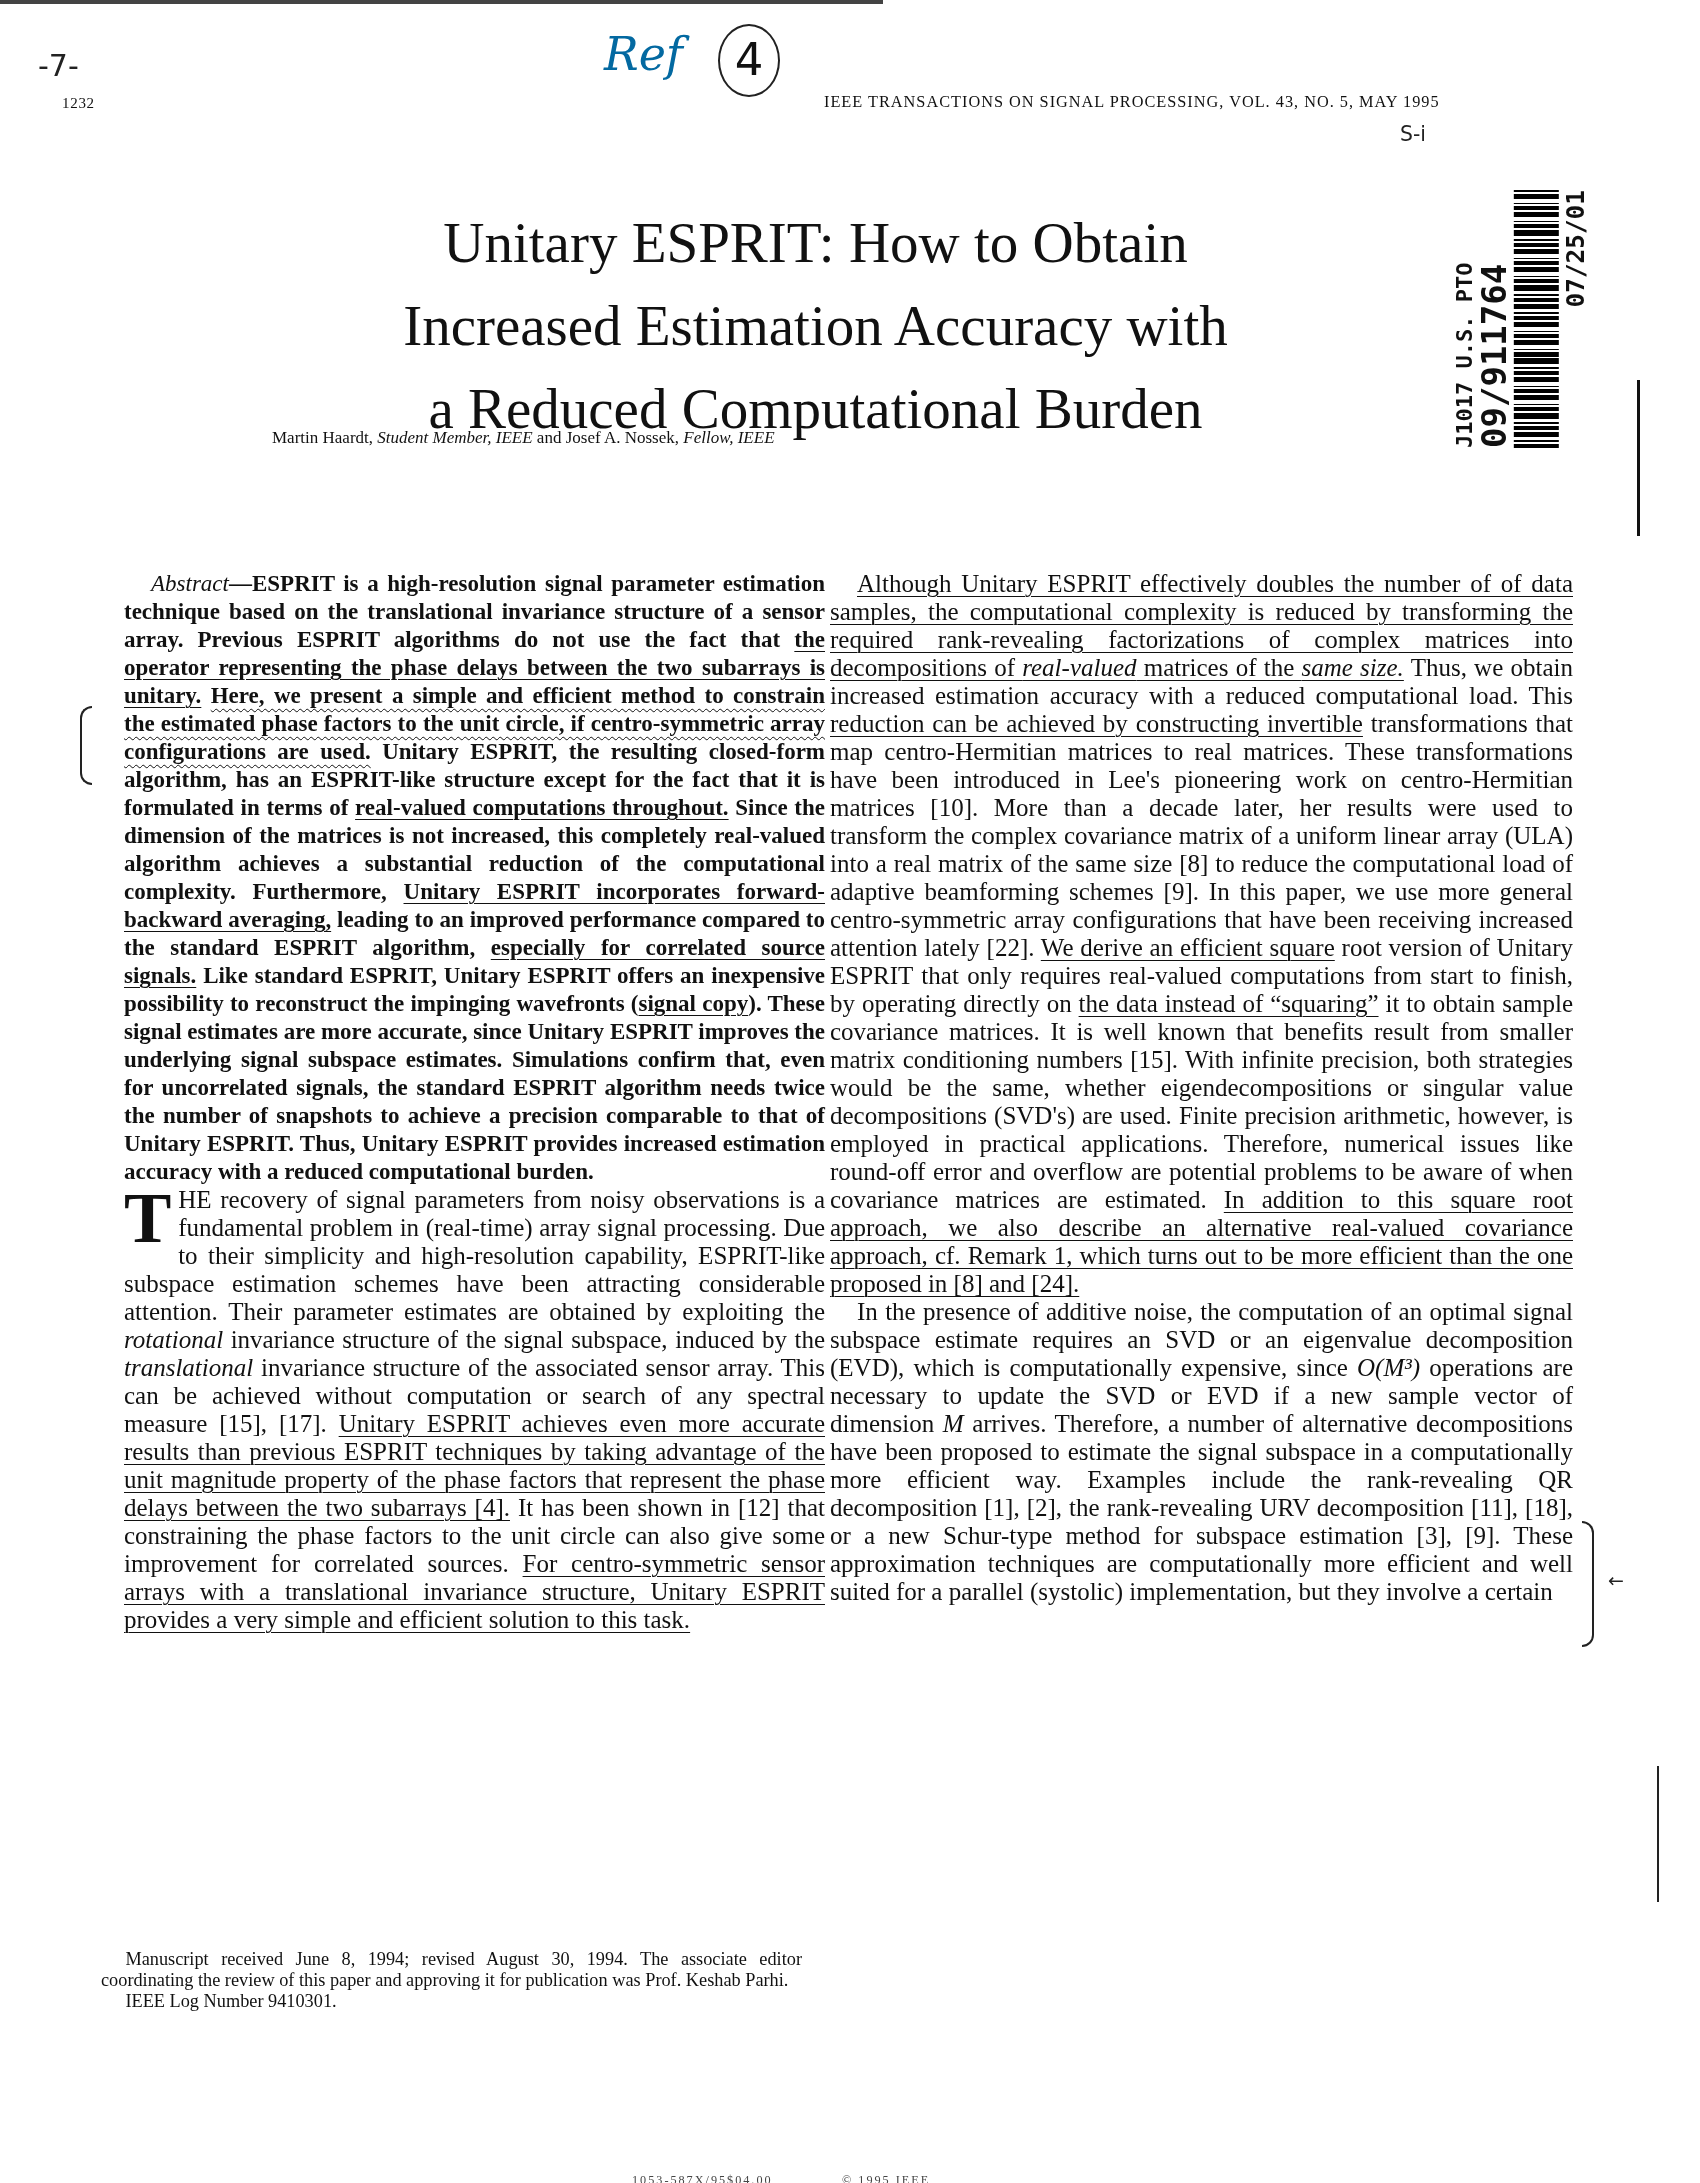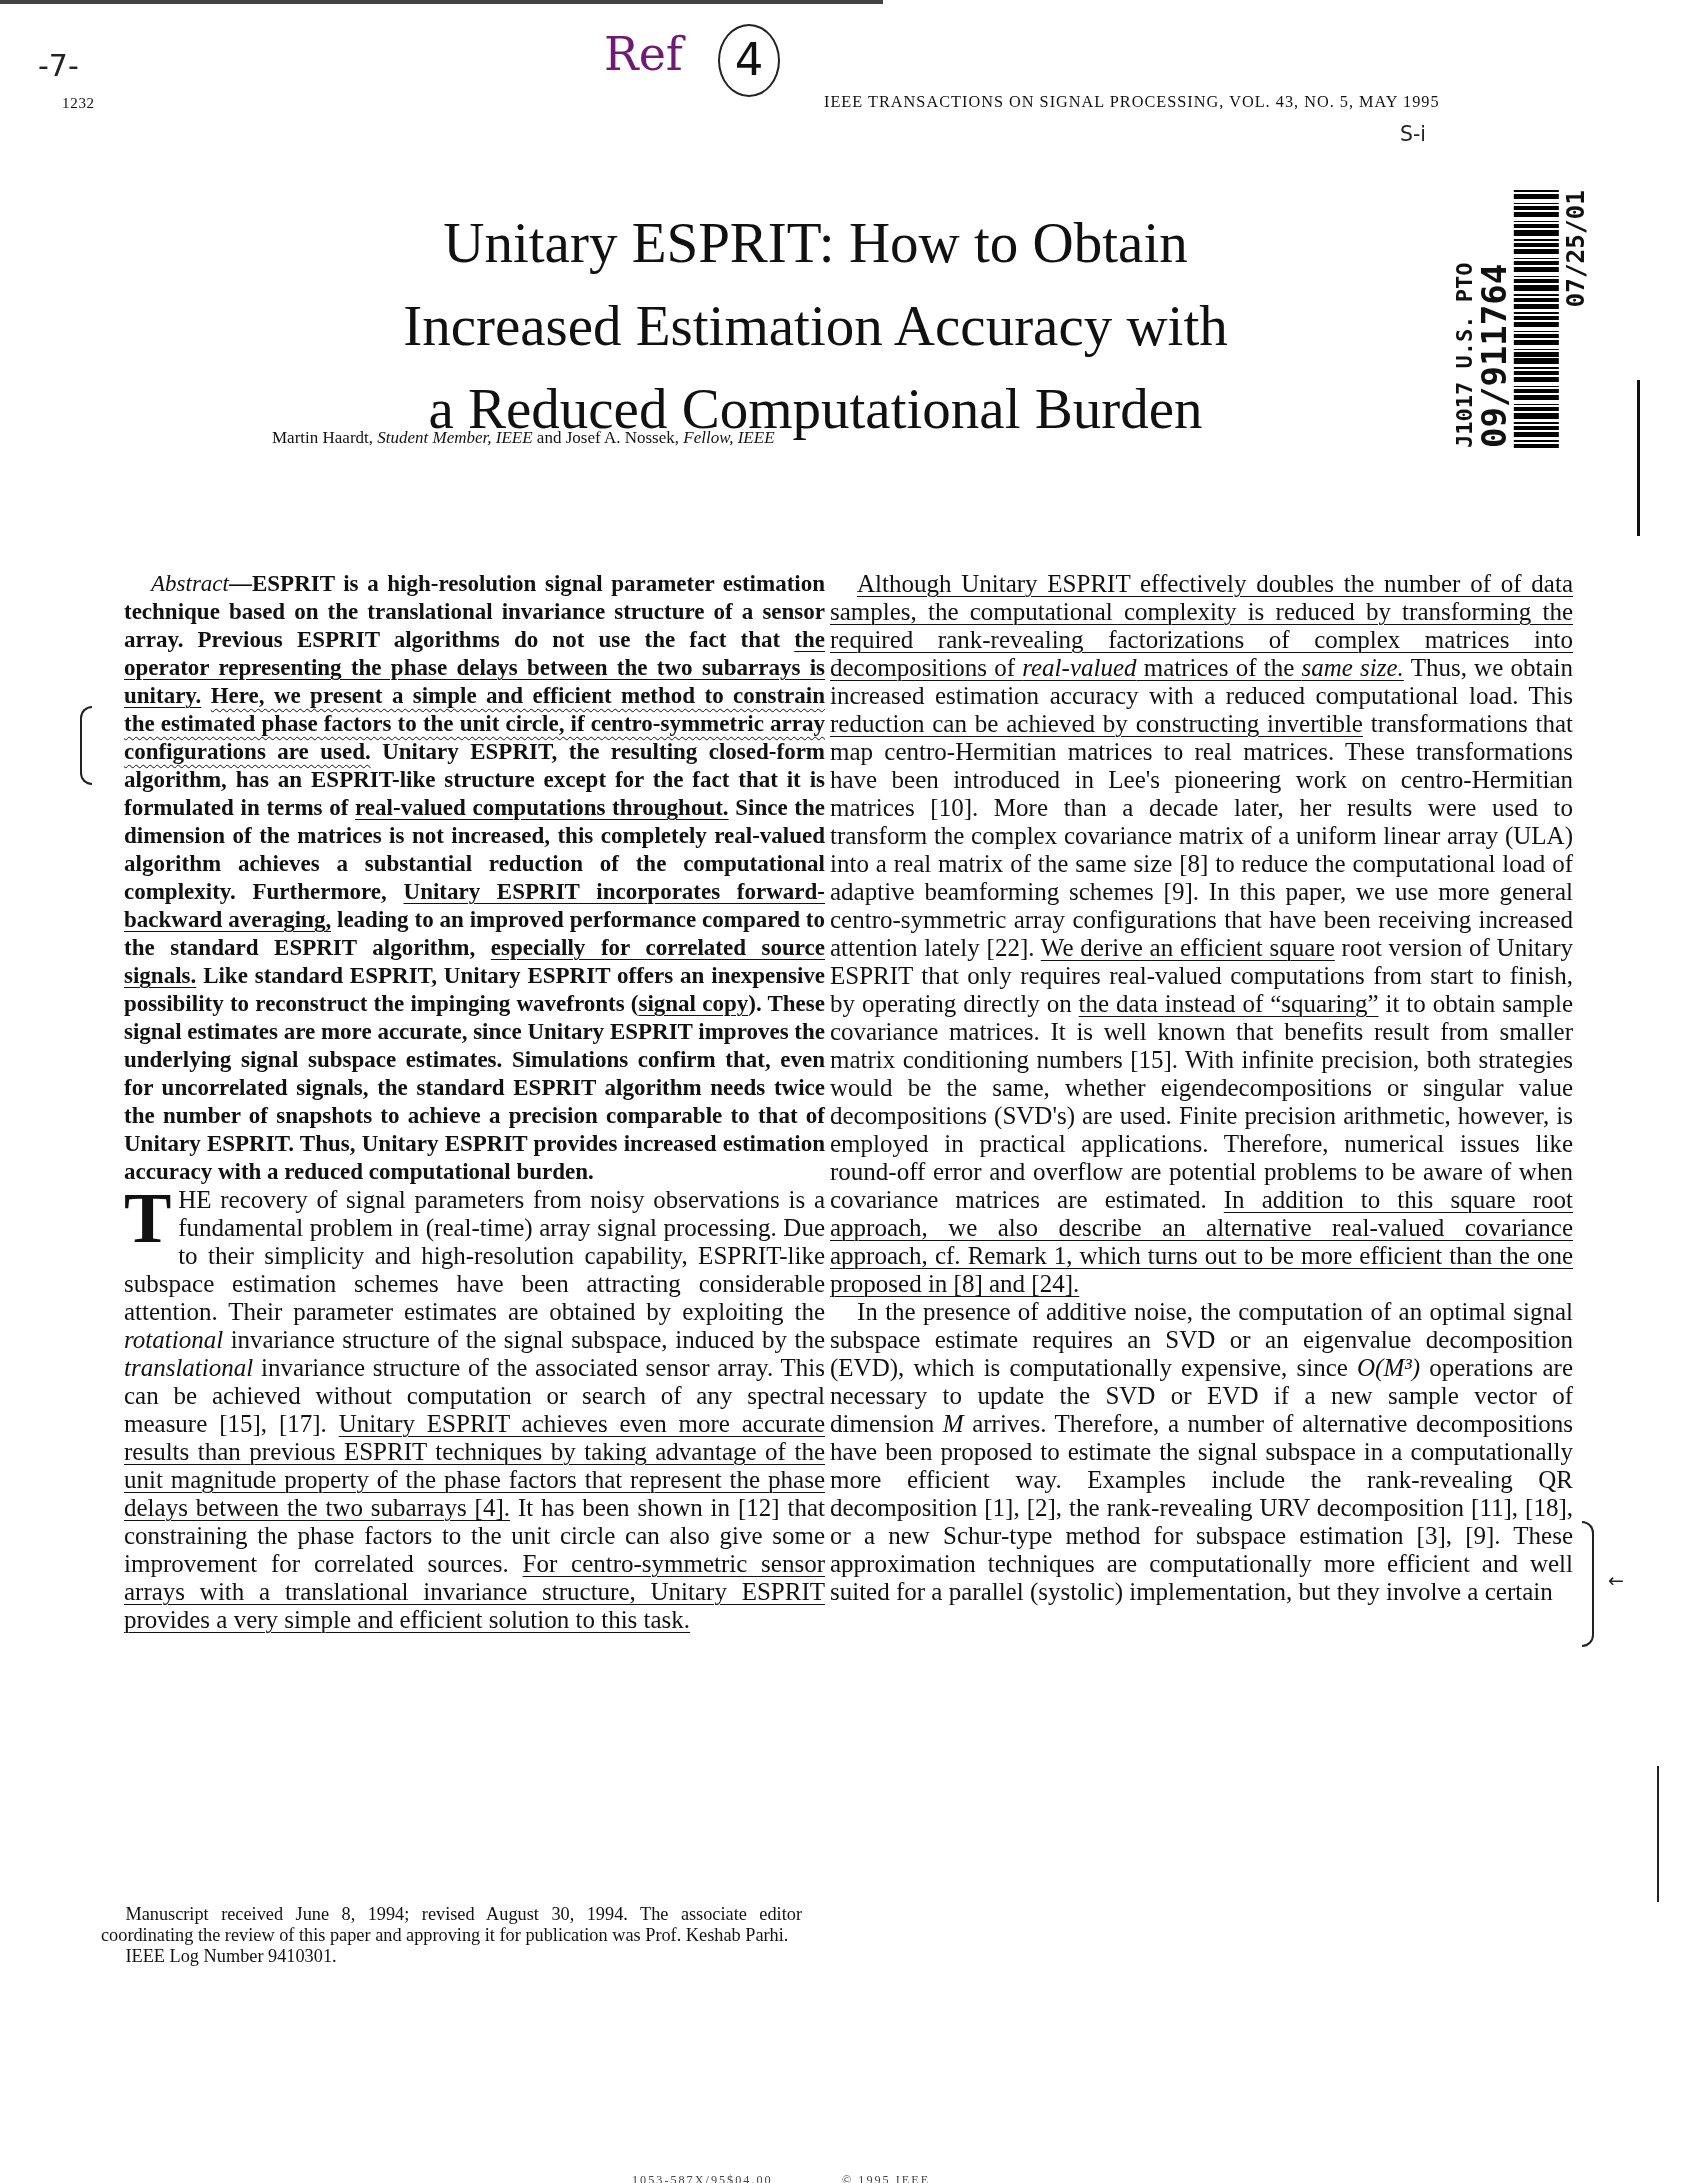--- a/index.html
+++ b/index.html
@@ -4,21 +4,21 @@
 <style>
   html, body { margin: 0; padding: 0; background: #ffffff; }
   body {
     width: 1700px; height: 2183px; position: relative; overflow: hidden;
     font-family: "Liberation Serif", "DejaVu Serif", serif; color: #111;
   }
   .topscan { position: absolute; left: 0; top: 0; width: 883px; height: 4.1px; background: #222; opacity: .85; }
   .hand { position: absolute; font-family: "DejaVu Sans", sans-serif; color: #222; }
   .pageno { position: absolute; left: 62px; top: 95px; font-size: 15px; letter-spacing: 0.7px; }
   .runhead { position: absolute; left: 824px; top: 92px; font-size: 16.3px; letter-spacing: 1px; }
-  .refmark { position: absolute; left: 604px; top: 27px; font-size: 46px; font-family: "DejaVu Serif", serif; color:#701a75; }
+  .refmark { position: absolute; left: 604px; top: 27px; font-size: 46px; font-family: "DejaVu Serif", serif; color:#0369a1;font-style:italic; }
   .refcircle { position: absolute; left: 718px; top: 24.4px; width: 62px; height: 73px; border: 2px solid #222; border-radius: 50%; box-sizing: border-box; }
   .title { position: absolute; left: 272px; top: 163px; width: 1087px; text-align: center; font-size: 57px; line-height: 83px; font-weight: normal; }
   .authors { position: absolute; left: 272px; top: 428px; width: 1087px; text-align: left; font-size: 17px; }
   .authors i { font-style: italic; }
   .stamp { position: absolute; left: 1426px; top: 190px; width: 190px; height: 258px; }
   .stamp .rot { position: absolute; left: 95px; top: 129px; width: 258px; transform: translate(-50%,-50%) rotate(-90deg); transform-origin: center; }
   .stamp .l1 { font-family: "DejaVu Sans Mono", monospace; font-weight: bold; font-size: 22px; }
   .stamp .l2 { font-family: "DejaVu Sans Mono", monospace; font-weight: bold; font-size: 34px; line-height: 34px; }
   .stamp .bars { height: 45px; margin: 2.7px 0; background: repeating-linear-gradient(90deg,#000 0 4.1px,#fff 4.1px 6.1px,#000 6.1px 7.5px,#fff 7.5px 11px,#000 11px 16.3px,#fff 16.3px 18.3px); }
   .stamp .l3 { font-family: "DejaVu Sans Mono", monospace; font-weight: bold; font-size: 24.4px; text-align: right; }
@@ -30,21 +30,21 @@
   .abstract { font-weight: bold; font-size: 23px; line-height: 28px; text-indent: 27px; font-family: "Liberation Serif", serif; }
   .abstract .lbl { font-style: italic; font-weight: normal; }
   .section-head { text-align: center; margin: 62px 0 15px 0; font-size: 23px; letter-spacing: 0.7px; }
   .section-head .num { display: inline-block; border: 1.4px solid #222; border-radius: 50%; padding: 2.7px 6.8px; margin-right: 2.7px; }
   .section-head .name { border-bottom: 1.4px solid #333; font-variant: small-caps; }
   .dropcap { float: left; font-size: 71px; line-height: 56px; font-weight: bold; padding: 4.1px 6.8px 0 0; }
   .indent { text-indent: 27px; }
   .ul { text-decoration: underline; text-decoration-thickness: 1.4px; text-underline-offset: 4.1px; }
   .ulw { text-decoration: underline wavy; text-decoration-thickness: 1.4px; text-underline-offset: 5.4px; }
   i { }
-  .footnote { position: absolute; left: 101px; top: 1904px; width: 701px; font-size: 18.3px; line-height: 21px; text-align: justify; }
+  .footnote { position: absolute; left: 101px; top: 1949px; width: 701px; font-size: 18.3px; line-height: 21px; text-align: justify; }
   .footnote p { margin: 0; text-indent: 24.4px; }
   .bottom-cut { position: absolute; top: 2173px; font-size: 12.2px; letter-spacing: 2px; color: #444; }
   .bracket { position: absolute; border: 2px solid #222; border-left: none; width: 9.5px; border-radius: 0 13.6px 13.6px 0; }
   .bracketL { position: absolute; border: 2px solid #222; border-right: none; width: 9.5px; border-radius: 13.6px 0 0 13.6px; }
   .margin-bar { position: absolute; width: 2px; background: #222; }
 </style>
 </head>
 <body>
 
 <div class="topscan"></div>

